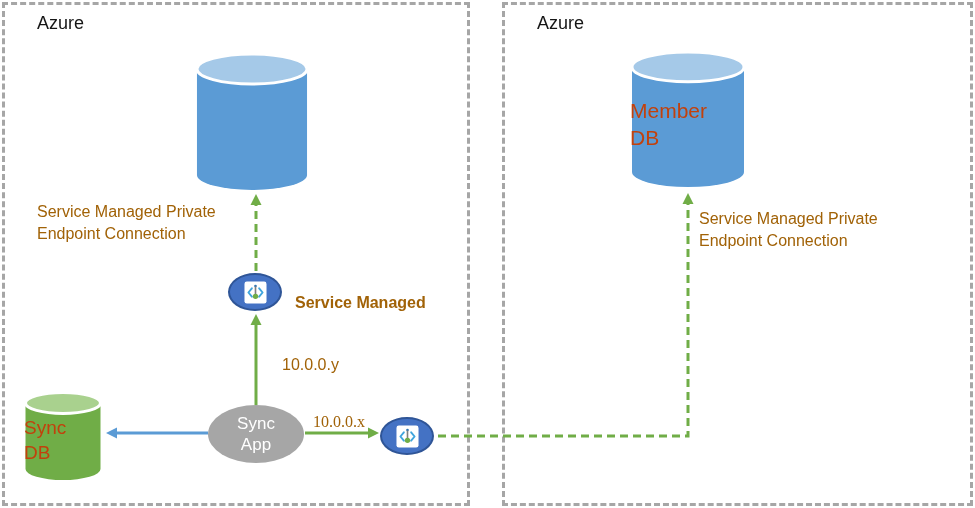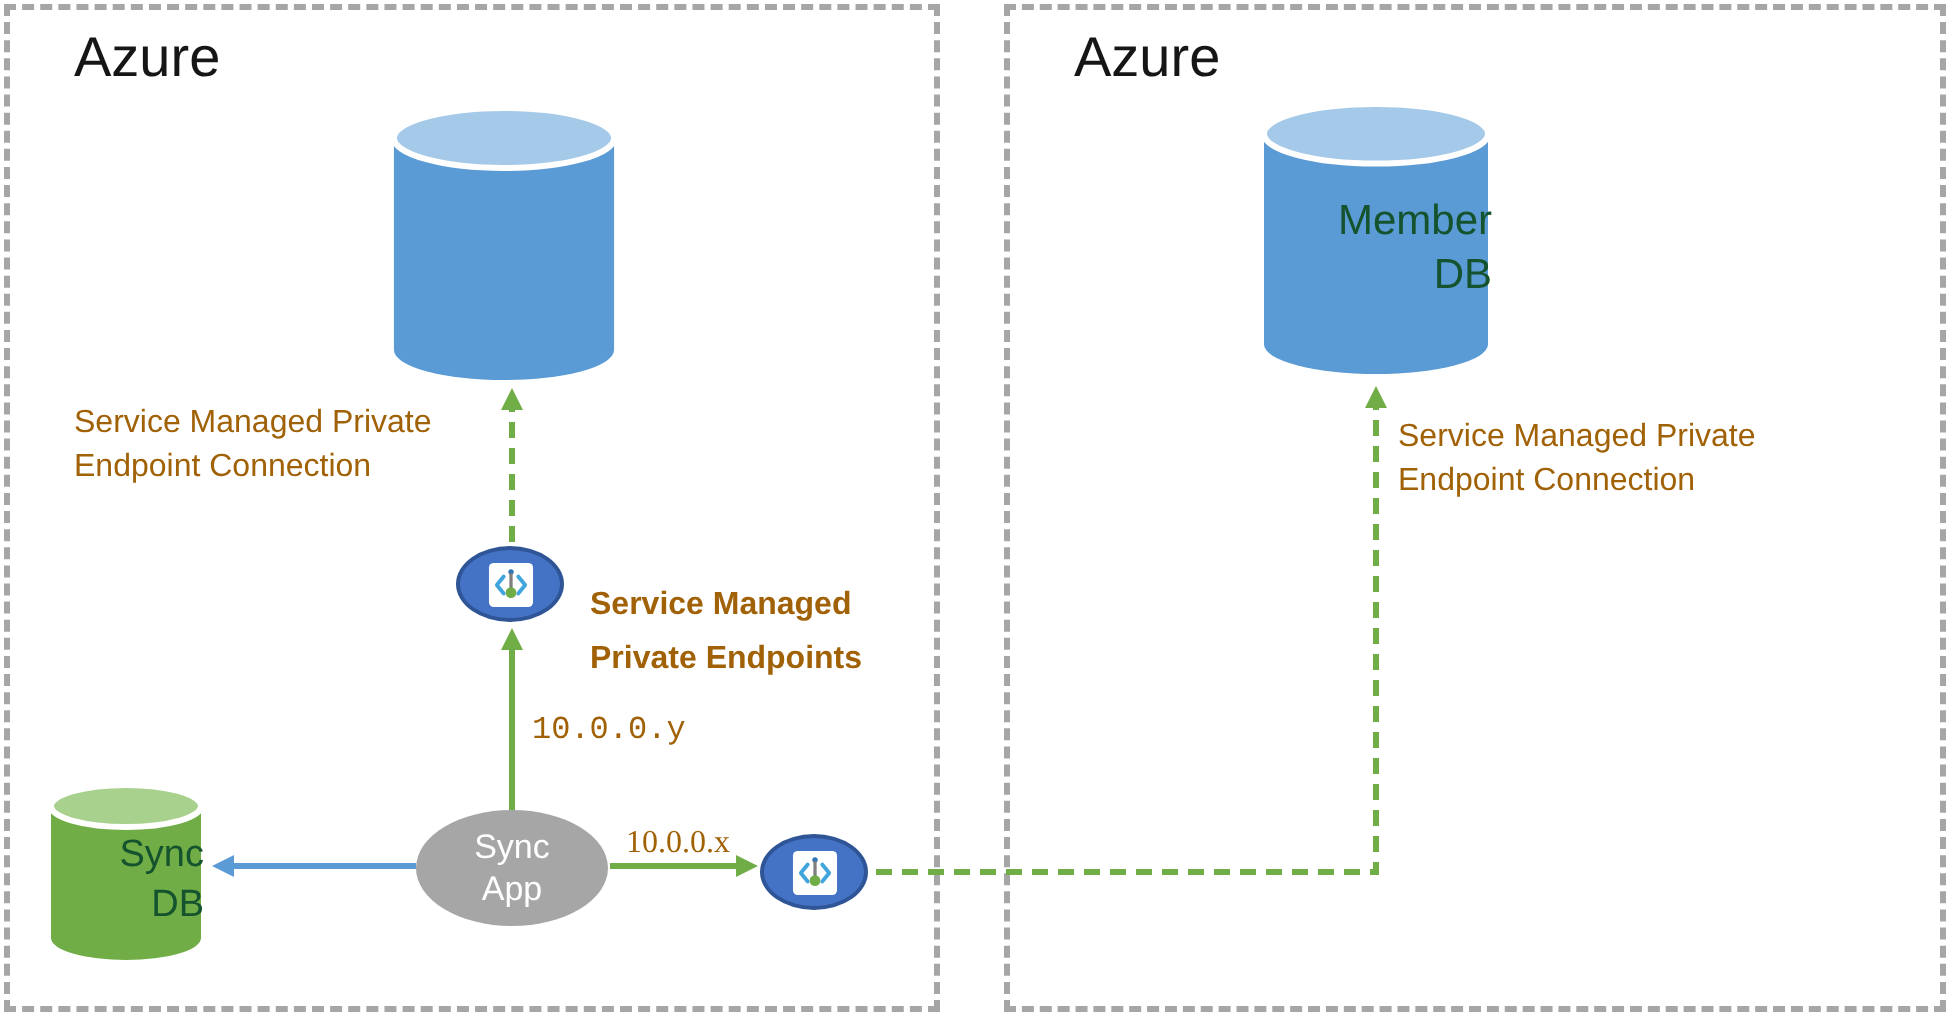--- a/index.html
+++ b/index.html
@@ -16,36 +16,36 @@
     position: absolute;
     border: 3px dashed #a6a6a6;
     background: #ffffff;
     box-sizing: border-box;
   }
   .region.left  { left: 2px;   top: 2px; width: 468px; height: 504px; }
   .region.right { left: 502px; top: 2px; width: 471px; height: 504px; }
   .region-label {
     position: absolute;
     left: 32px; top: 8px;
-    font-size: 28px;
+    font-size: 18px;
     color: #161616;
   }
   svg.connectors {
     position: absolute;
     left: 0; top: 0;
     width: 975px; height: 508px;
     pointer-events: none;
   }
   .cyl { position: absolute; }
   .cyl svg { position: absolute; left: 0; top: 0; width: 100%; height: 100%; }
   .cyl-label {
     position: absolute;
     left: 0; right: 0;
-    text-align: right;
-    color: #14532d;
+    text-align: left;
+    color: #c2410c;
   }
   .cyl.hub    { left: 195px; top: 52px;  width: 114px; height: 140px; }
   .cyl.member { left: 630px; top: 50px;  width: 116px; height: 139px; }
   .cyl.syncdb { left: 24px;  top: 391px; width: 78px;  height: 92px; }
   .cyl.hub    .cyl-label { top: 104px; font-size: 21px; }
   .cyl.member .cyl-label { top: 47px;  font-size: 21px; line-height: 27px; }
   .cyl.syncdb .cyl-label { top: 24px;  font-size: 19px; line-height: 25px; }
   .body-blue  { fill: #5b9bd5; }
   .top-blue   { fill: #a5c9e8; stroke: #ffffff; stroke-width: 3; }
   .body-green { fill: #70ad47; }
@@ -88,21 +88,21 @@
     white-space: nowrap;
   }
   .note.left-conn  { left: 37px;  top: 201px; }
   .note.right-conn { left: 699px; top: 208px; }
   .note.bold-endpoints {
     left: 295px; top: 289px;
     font-size: 16px;
     font-weight: bold;
     line-height: 27px;
   }
-  .note.ip-y { left: 266px; top: 354px; font-family: Liberation Mono, monospace; }
+  .note.ip-y { left: 282px; top: 354px; }
   .note.ip-x { left: 313px; top: 411px; font-family: Liberation Serif, serif; }
 </style>
 </head>
 <body>
 
 <div class="canvas">
 
   <div class="region left">
     <div class="region-label">Azure</div>
   </div>
@@ -194,19 +194,18 @@
     <div>Endpoint Connection</div>
   </div>
 
   <div class="note right-conn">
     <div>Service Managed Private</div>
     <div>Endpoint Connection</div>
   </div>
 
   <div class="note bold-endpoints">
     <div>Service Managed</div>
-    <div>Private Endpoints</div>
   </div>
 
   <div class="note ip-y">10.0.0.y</div>
   <div class="note ip-x">10.0.0.x</div>
 
 </div>
 
 </body></html>

